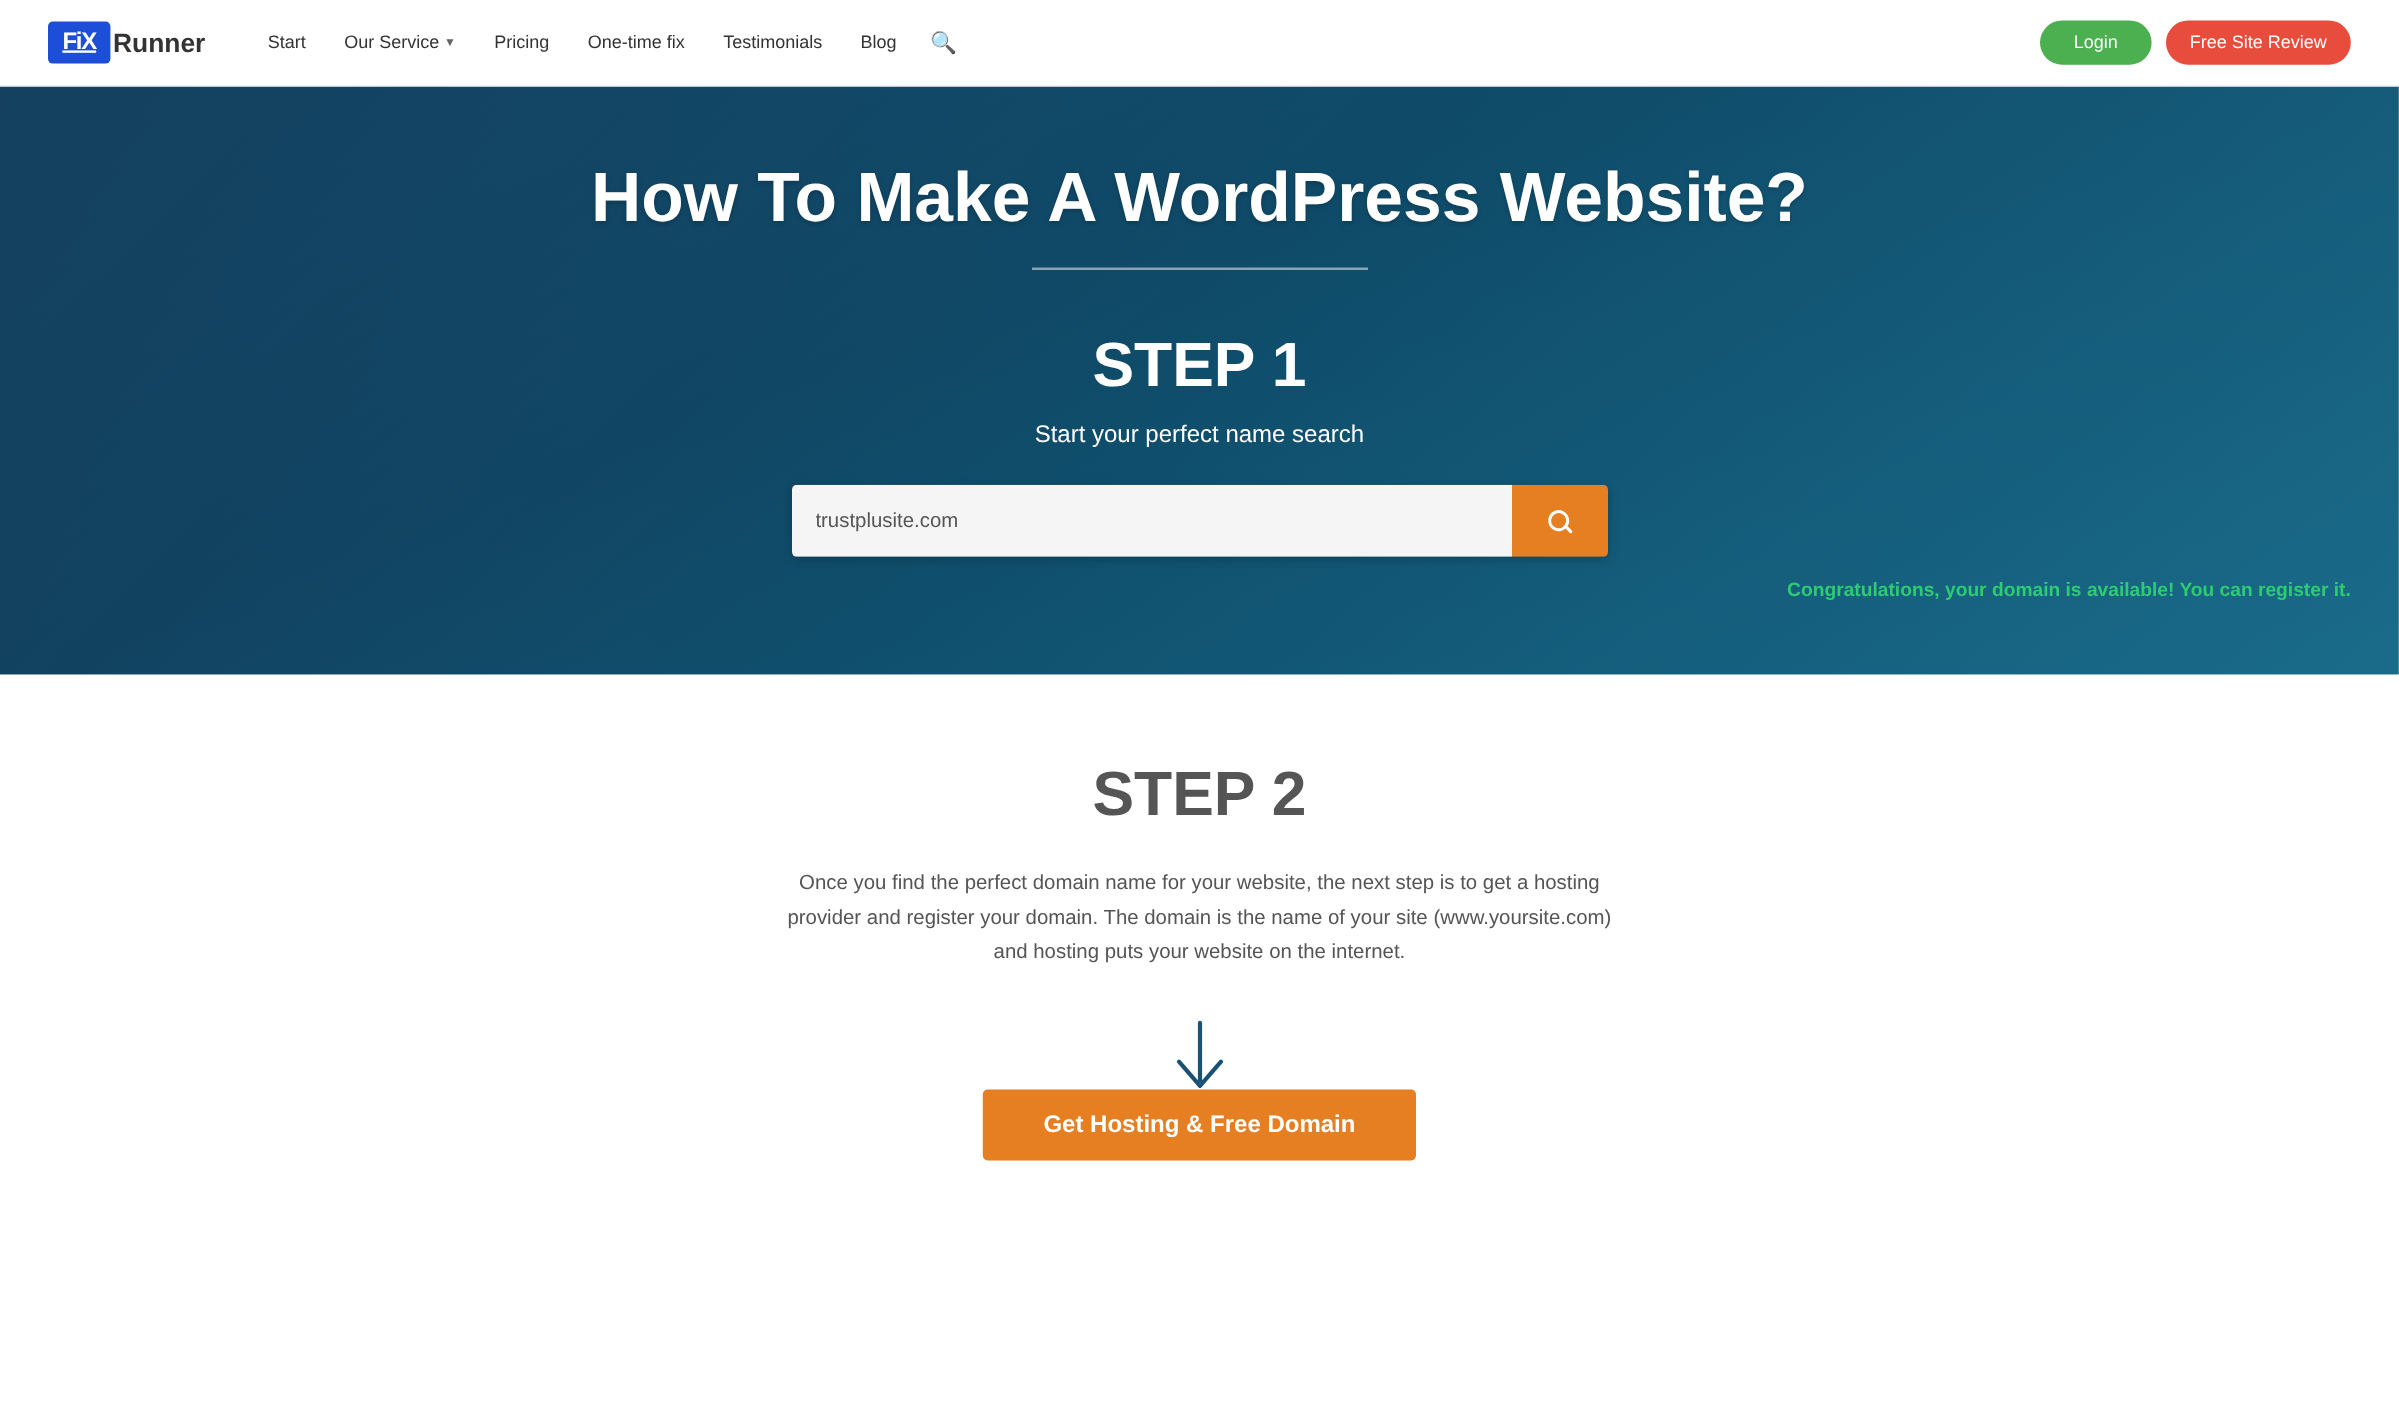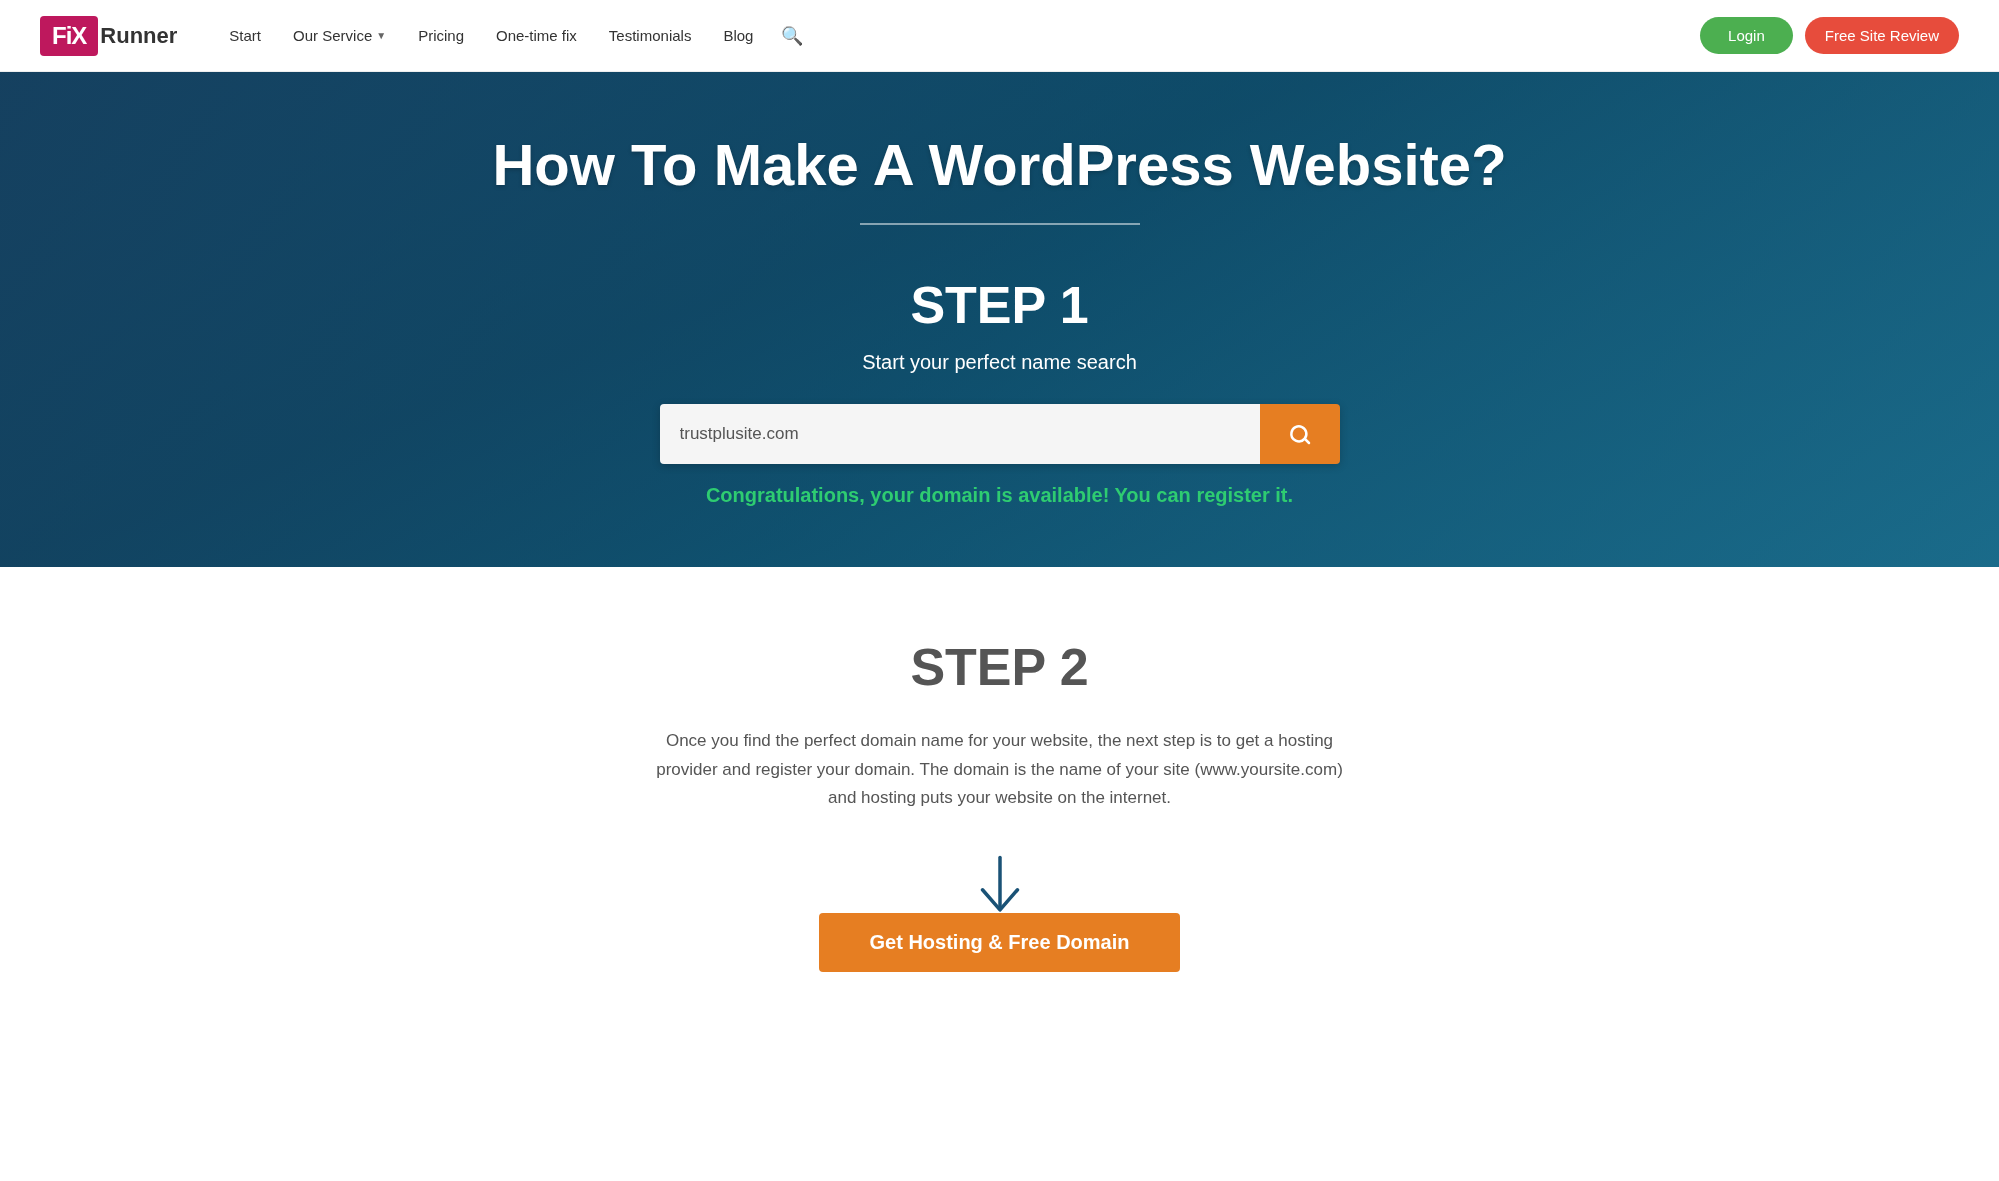--- a/index.html
+++ b/index.html
@@ -16,27 +16,28 @@
       position: relative;
       z-index: 10;
     }
     .logo {
       display: flex;
       align-items: center;
       margin-right: 40px;
       text-decoration: none;
     }
     .logo-box {
-      background: #be185d;
-      color: #fff;
-      font-size: 24px;
+      background: #1d4ed8;
+      color: #fff;
+      font-size: 20px;
       font-weight: bold;
       padding: 6px 12px;
       border-radius: 4px;
       letter-spacing: -1px;
+      text-decoration: underline;
     }
     .logo-text {
       color: #333;
       font-size: 22px;
       font-weight: bold;
       margin-left: 2px;
     }
     .nav-links {
       display: flex;
       align-items: center;
@@ -174,24 +175,25 @@
       align-items: center;
       justify-content: center;
     }
     .search-btn svg {
       fill: #fff;
       width: 24px;
       height: 24px;
     }
     .domain-available {
       color: #2ecc71;
-      font-size: 20px;
+      font-size: 16px;
       font-weight: 700;
       position: relative;
       z-index: 1;
+      text-align: right;
     }
 
     
     .step2-section {
       background: #fff;
       padding: 70px 40px 80px;
       text-align: center;
     }
     .step2-title {
       color: #555;

